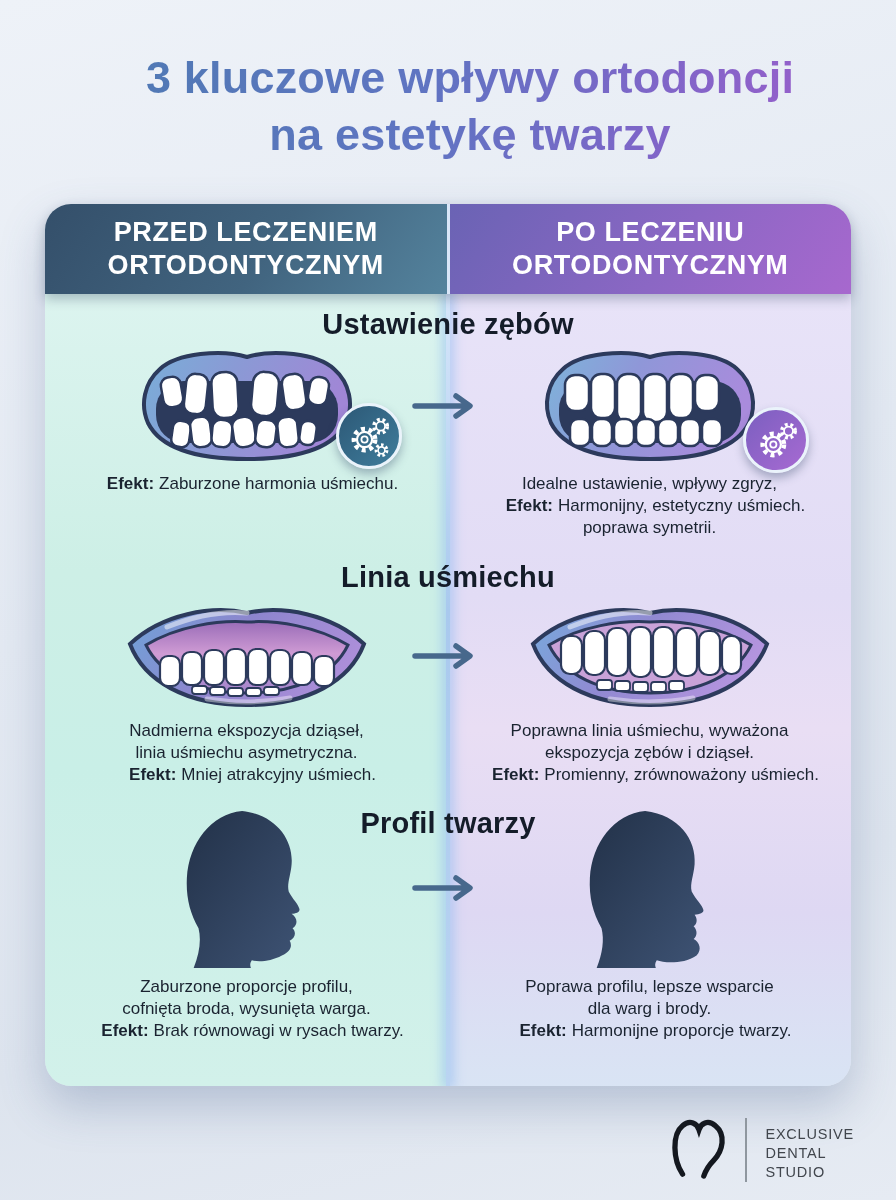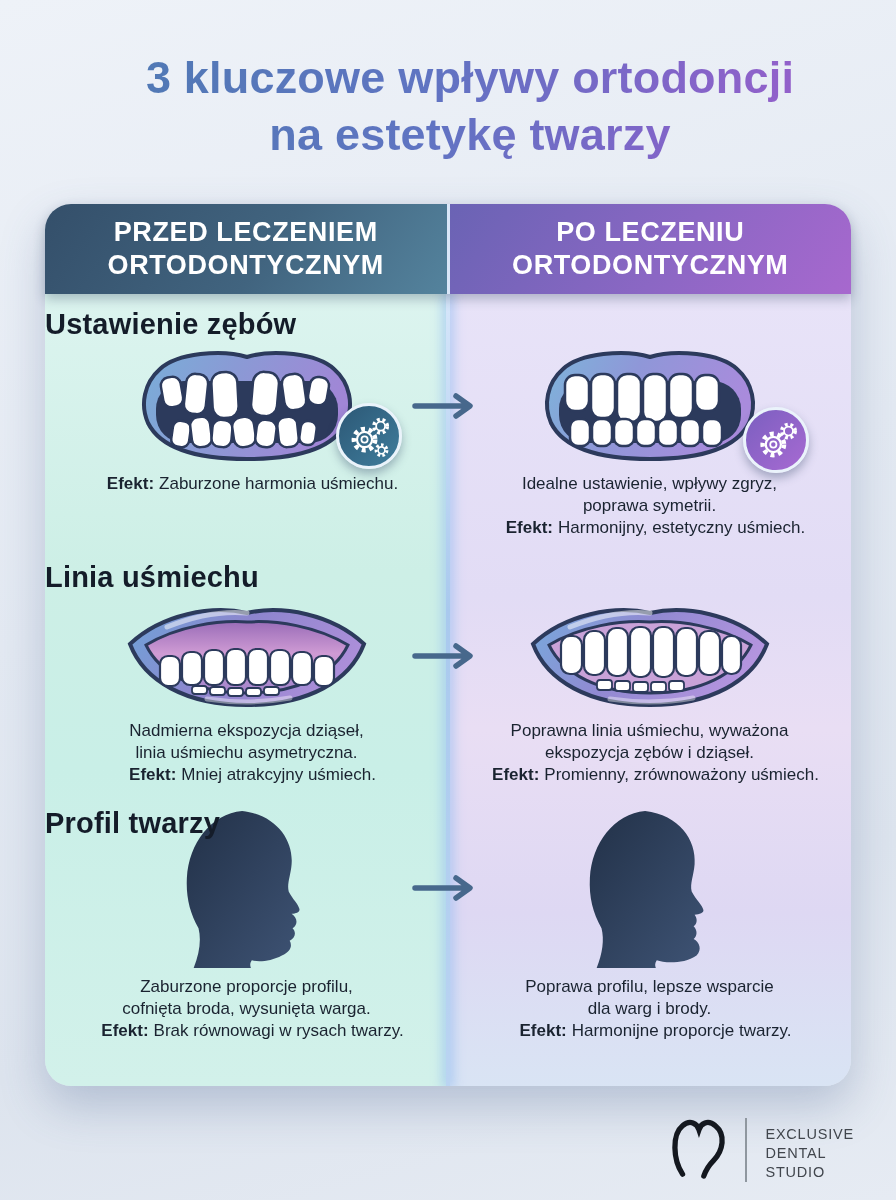--- a/index.html
+++ b/index.html
@@ -37,21 +37,21 @@
   .bg-before,.bg-after{position:absolute;top:0;bottom:0;width:50%;}
   .bg-before{left:0;background:linear-gradient(180deg,#dcf4ef 0%,#cdefe6 35%,#c9efe7 60%,#d2f1ea 100%);}
   .bg-after{right:0;background:linear-gradient(180deg,#e8e3f8 0%,#e2dcf5 38%,#e9def4 55%,#ded8f3 78%,#d9e4f4 100%);}
   .center-divider{
     position:absolute;left:calc(50% - 2px);top:0;bottom:0;width:4px;z-index:1;
     background:linear-gradient(180deg,#d6e6fa,#a9c9ee 40%,#bad4f2);
     box-shadow:0 0 12px 3px rgba(150,190,240,.75);
   }
   .body-content{position:relative;z-index:2;padding-top:14px;}
   .sec-title{
-    font-size:29px;font-weight:800;color:#141c29;letter-spacing:0.2px;
+    text-align:center;font-size:29px;font-weight:800;color:#141c29;letter-spacing:0.2px;
     position:relative;z-index:3;
   }
   .sec-row{display:flex;position:relative;margin-top:6px;}
   .cell{width:50%;display:flex;justify-content:center;align-items:center;}
   .illu{position:relative;line-height:0;}
   .arrow-wrap{position:absolute;left:50%;top:50%;transform:translate(-50%,-50%);line-height:0;z-index:4;}
   .gear-badge{
     position:absolute;width:60px;height:60px;border-radius:50%;
     border:3px solid #eaf3fb;box-shadow:0 5px 10px rgba(40,60,95,.35);
     display:flex;align-items:center;justify-content:center;
@@ -192,22 +192,22 @@
               <path d="M3,13 H56 M44,3 L58,13 L44,23" stroke="#47688c" stroke-width="5.5" fill="none" stroke-linecap="round" stroke-linejoin="round"></path>
             </svg>
           </div>
         </div>
         <div class="sec-texts">
           <div class="txt">
             <div><b>Efekt:</b><span class="efx">Zaburzone harmonia uśmiechu.</span></div>
           </div>
           <div class="txt">
             <div>Idealne ustawienie, wpływy zgryz,</div>
+            <div><b>Efekt:</b><span class="efx">Harmonijny, estetyczny uśmiech.</span></div>
             <div>poprawa symetrii.</div>
-            <div><b>Efekt:</b><span class="efx">Harmonijny, estetyczny uśmiech.</span></div>
           </div>
         </div>
 
         <div class="sec-gap1"></div>
 
         <div class="sec-title">Linia uśmiechu</div>
         <div class="sec-row">
           <div class="cell">
             <div class="illu">
               <svg width="250" height="112" viewBox="0 0 250 112">

